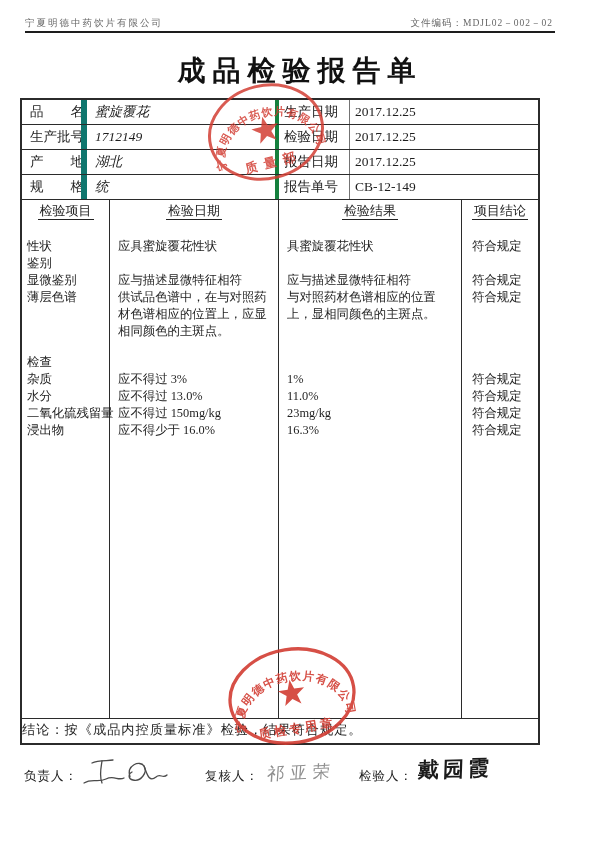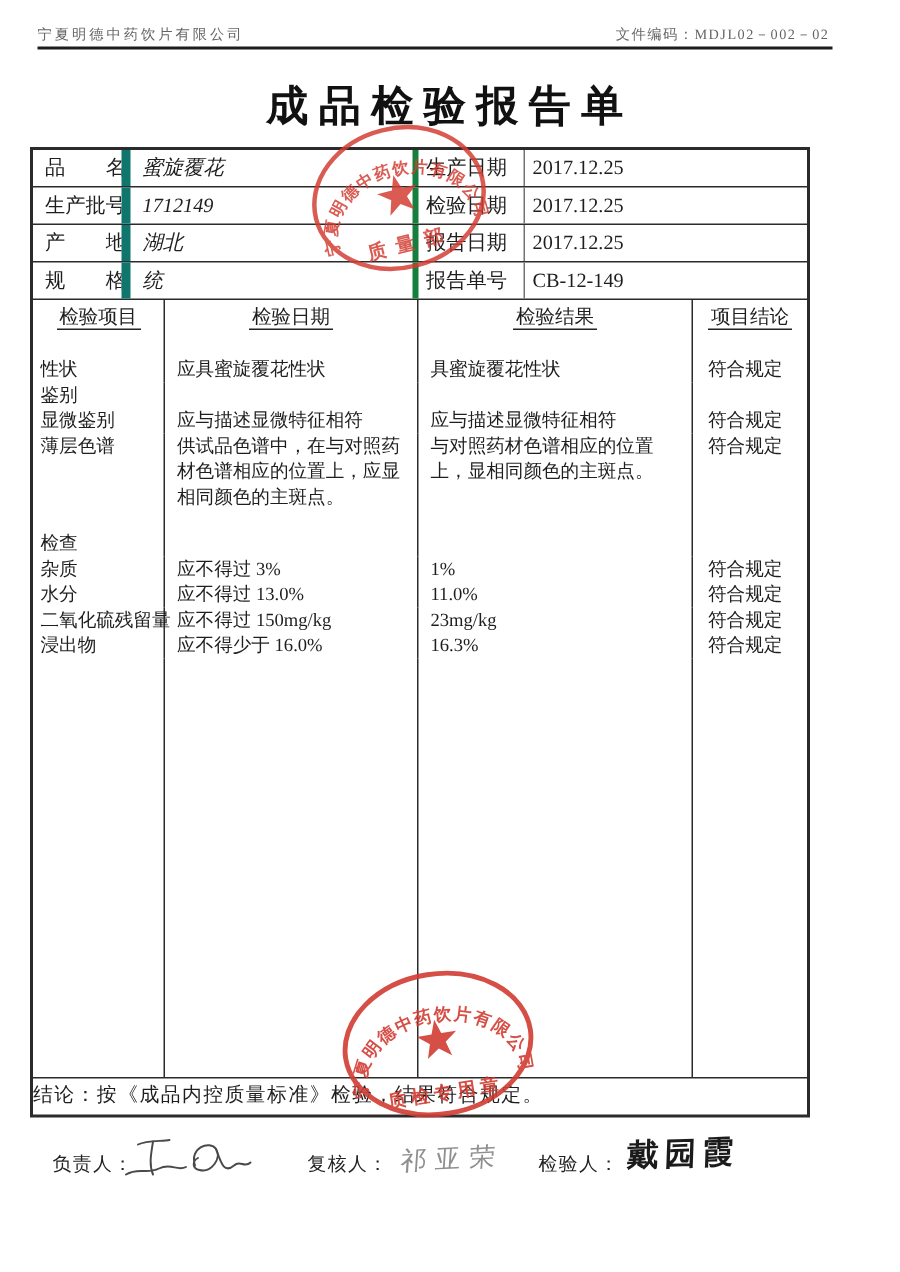--- a/index.html
+++ b/index.html
@@ -46,21 +46,21 @@
   .head-gap { height:12px; }
   .spacer-row { height:14px; }
   .filler { flex:1 1 auto; }
   .conc {
     height:24px; border-top:1.5px solid #2b2b2b; line-height:22px;
     font-size:13.2px; letter-spacing:1px;
   }
   
   .sigrow { position:absolute; left:20px; top:752px; width:560px; height:55px; }
   .sig-label { position:absolute; font-size:12.5px; color:#222; letter-spacing:1px; }
-  .lab-resp { left:15px;  top:16px; }
+  .lab-resp { left:4px;  top:16px; }
   .lab-rev  { left:185px; top:16px; }
   .lab-insp { left:339px; top:16px; }
   .sig-scribble { position:absolute; left:58px; top:0px; }
   .sig-name-rev {
     position:absolute; left:247px; top:9px; font-size:17px; color:#8f8f8f;
     letter-spacing:6px; transform:rotate(-3deg) skewX(-7deg); white-space:nowrap;
   }
   .sig-name-insp {
     position:absolute; left:398px; top:3px; font-size:21px; color:#1b1b1b; font-weight:bold;
     letter-spacing:4px; transform:rotate(-2deg) skewX(-4deg); white-space:nowrap;

